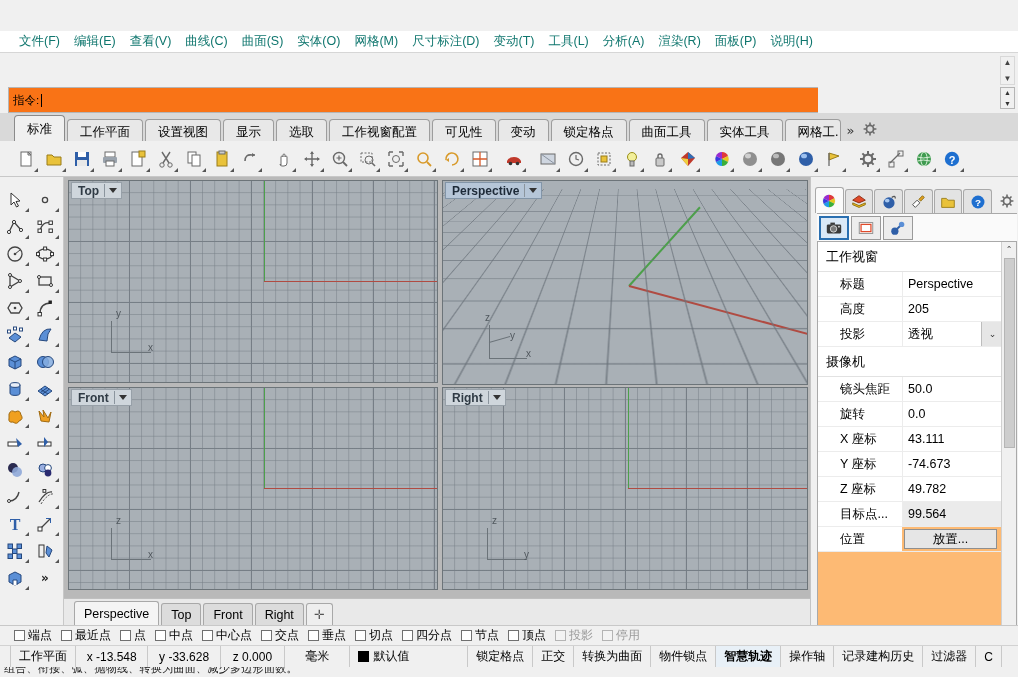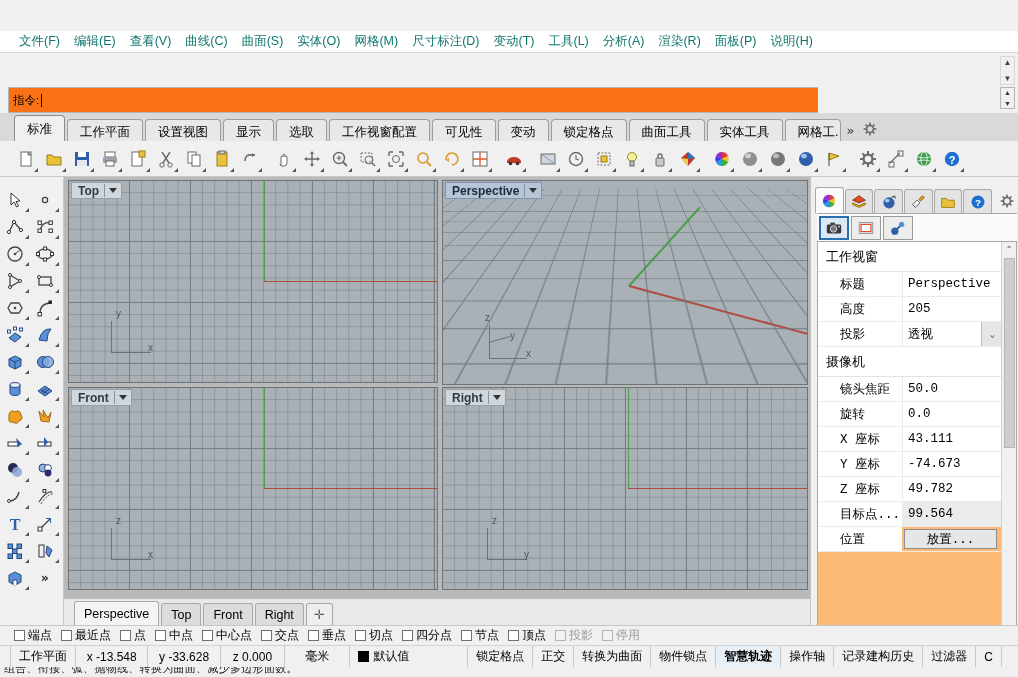--- a/index.html
+++ b/index.html
@@ -266,21 +266,21 @@
     background:#cdcdcd; border:1px solid #b5b5b5;
   }
   .rp-scroll .sarrow.bot{ position:absolute; bottom:0; left:0; right:0; }
 
   .sec-head{
     font-size:13px; color:#000; padding:6px 0 5px 8px;
     border-bottom:1px solid #e2e2e2; background:#fff;
   }
   .prow{
     display:flex; height:25px; align-items:stretch;
-    border-bottom:1px solid #ececec; font-size:12.5px;font-family:Liberation Mono, monospace;
+    border-bottom:1px solid #ececec; font-size:12.5px;
   }
   .pkey{
     width:84px; padding-left:22px; display:flex;align-items:center;
     color:#000; background:#fff; white-space:nowrap; overflow:hidden;
   }
   .pval{
     flex:1; display:flex;align-items:center; padding-left:5px;
     color:#000; background:#fff; border-left:1px solid #ececec;
     white-space:nowrap; overflow:hidden;
   }

